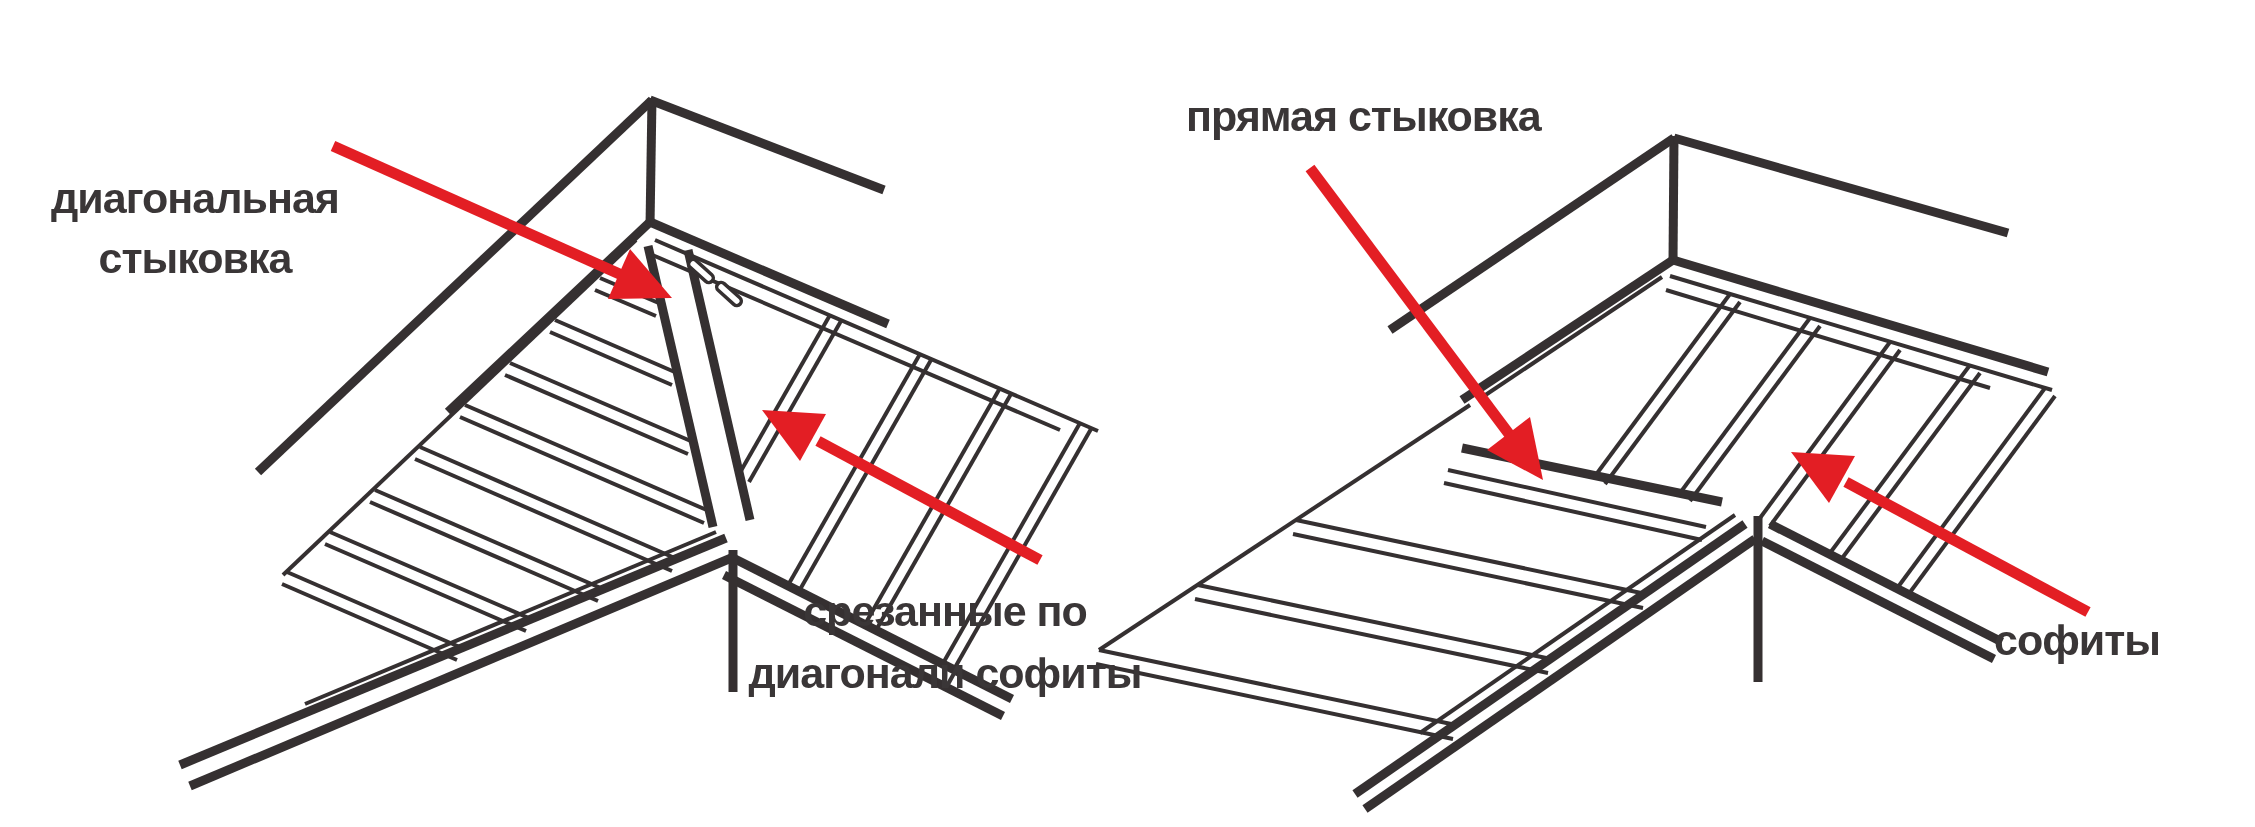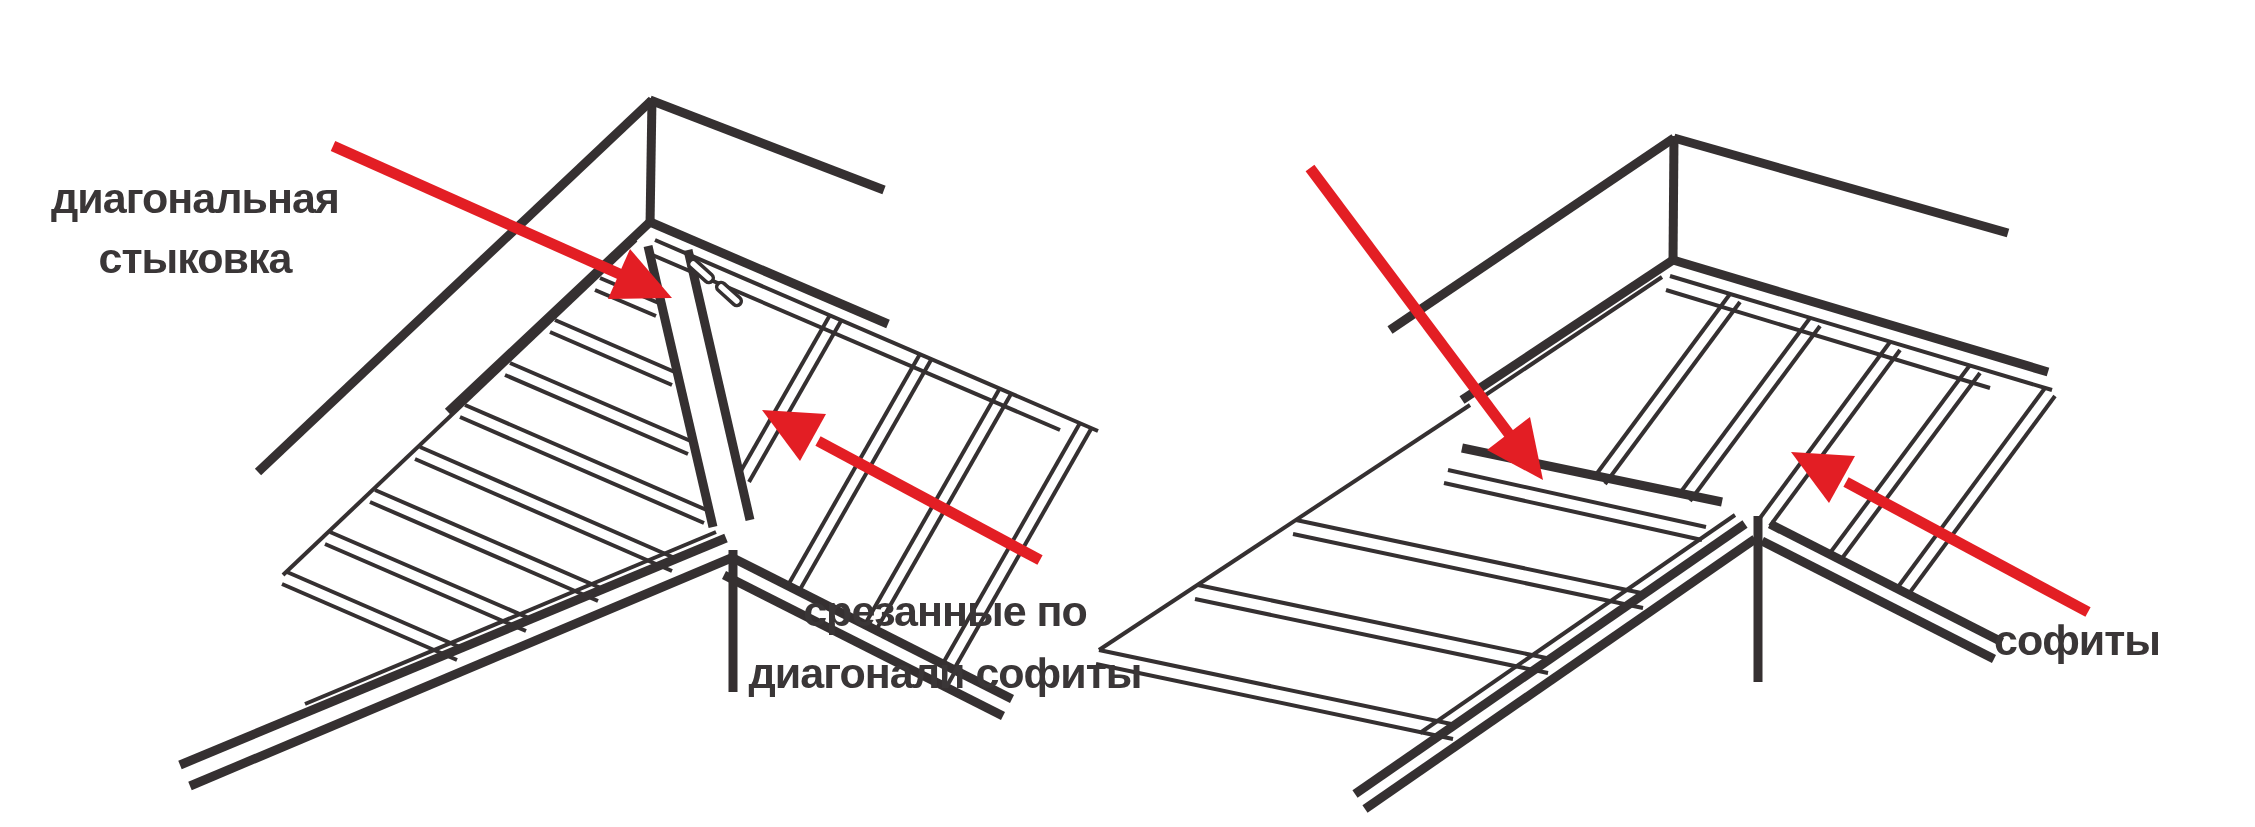--- a/index.html
+++ b/index.html
@@ -184,15 +184,16 @@
   <div class="lbl" style="left:30px;top:168px;width:330px;">
     <span class="c">диагональная</span>
     <span class="c">стыковка</span>
   </div>
 
   <div class="lbl" style="left:715px;top:580px;width:460px;line-height:62px;">
     <span class="c">срезанные по</span>
     <span class="c">диагонали софиты</span>
   </div>
 
+  <div class="lbl" style="left:1186px;top:86px;">прямая стыковка</div>
 
   <div class="lbl" style="left:1890px;top:610px;width:270px;text-align:right;">софиты</div>
 </div>
 
 </body></html>

